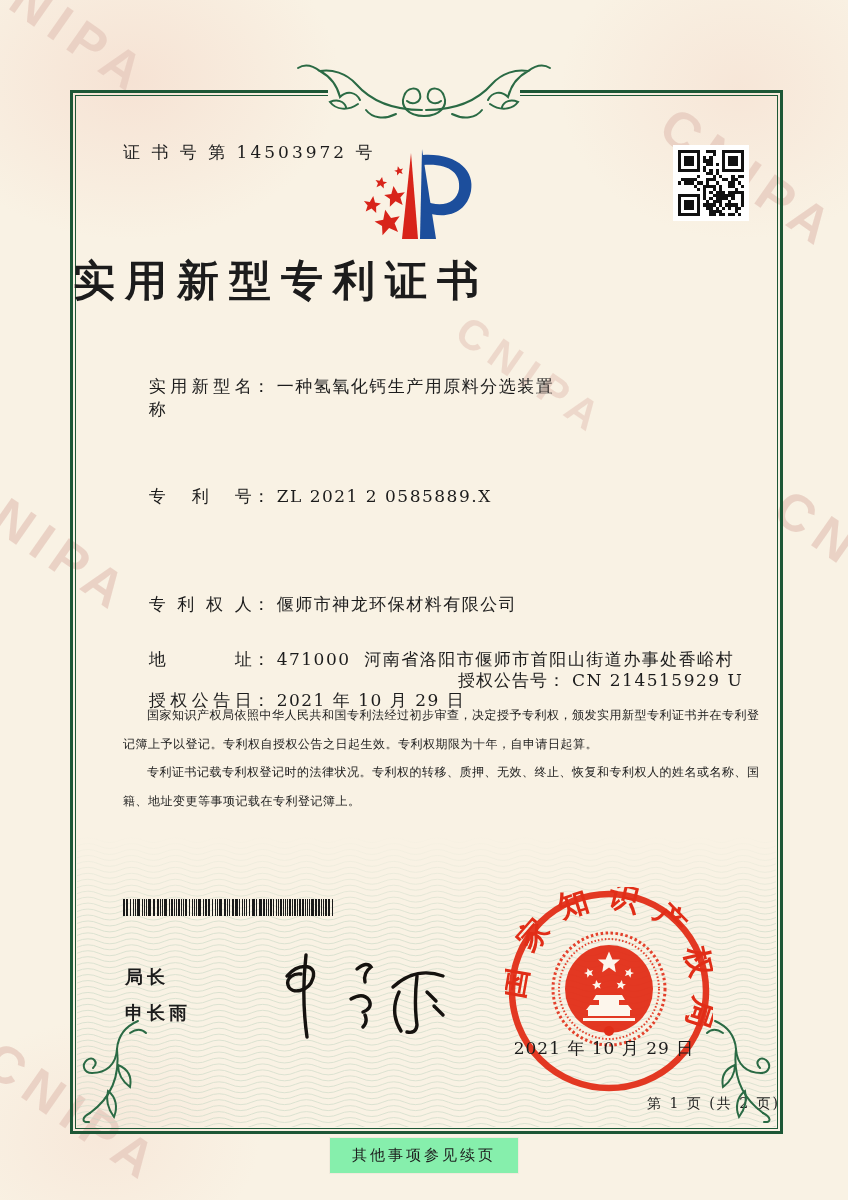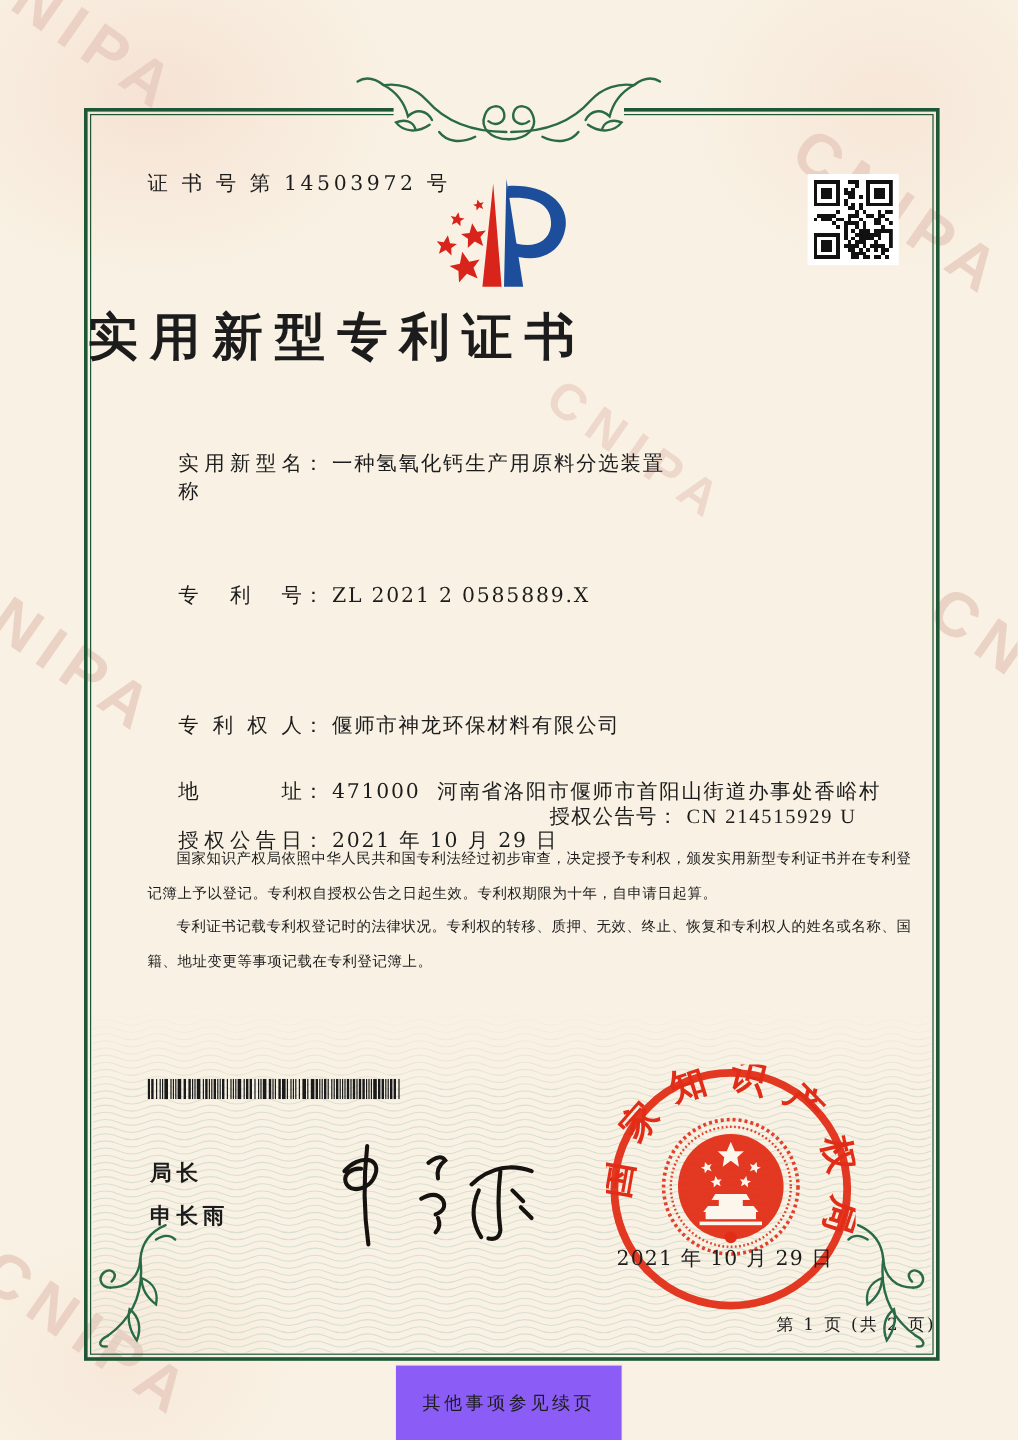--- a/index.html
+++ b/index.html
@@ -18,41 +18,41 @@
   .cert-no{left:50px;top:48px;font-size:17px;letter-spacing:3px;white-space:pre-wrap;}
   .logo{left:288px;top:50px;width:120px;height:104px;}
   .qrbox{left:600px;top:52px;width:66px;height:66px;background:#fff;padding:5px;}
   .title{left:0;right:0;top:160px;text-align:left;font-size:42px;font-weight:700;
          letter-spacing:10px;}
   .frow{left:50px;right:15px;font-size:17px;letter-spacing:1px;white-space:pre-wrap;}
   .flabel{display:inline-block;width:104px;text-align:justify;text-align-last:justify;
           vertical-align:top;}
   .colon{display:inline-block;margin-right:6px;}
   .fvalue{letter-spacing:1.5px;}
-  .grant-no{position:absolute;left:335px;top:0;white-space:pre-wrap;font-family:Liberation Serif, serif;}
+  .grant-no{position:absolute;left:335px;top:0;white-space:pre-wrap;}
   .paras{left:50px;right:15px;top:608px;font-size:12px;line-height:28.6px;}
   .paras p{margin:0;text-indent:2em;letter-spacing:0.5px;}
   .waves{left:4px;right:4px;top:742px;height:292px;overflow:hidden;z-index:0;}
   .waves svg{display:block;}
   .waves::after{content:'';position:absolute;inset:0;
       background:linear-gradient(180deg,#f9f2e4 0%,rgba(249,242,228,0) 30%);}
   .barcode{left:50px;top:806px;width:215px;height:17px;z-index:2;}
   .signer{left:52px;font-family:"Liberation Sans","DejaVu Sans",sans-serif;
           font-weight:600;font-size:18px;letter-spacing:4px;z-index:2;}
   .sig{left:186px;top:852px;width:210px;height:100px;z-index:2;}
   .seal{left:432px;top:794px;width:208px;height:208px;z-index:2;}
   .seal-date{left:427px;top:944px;width:208px;text-align:center;font-size:17px;
              letter-spacing:1px;z-index:3;white-space:pre-wrap;}
   .pagenum{left:0;right:0;top:1002px;text-align:right;font-size:14px;letter-spacing:2px;z-index:2;white-space:pre-wrap;}
   .corner{bottom:6px;width:72px;height:112px;z-index:2;}
   .corner.right{right:4px;transform:scaleX(-1);}
   .corner.left{left:4px;}
   .top-orn{position:absolute;left:294px;top:54px;width:260px;height:76px;z-index:2;}
   .cont-note{position:absolute;left:50%;transform:translateX(-50%);top:1138px;z-index:2;
-             background:#8b5cf6;padding:22px 22px;font-size:15px;letter-spacing:3px;
+             background:#86efac;padding:8px 22px;font-size:15px;letter-spacing:3px;
              box-shadow:0 0 0 1px rgba(0,0,0,0.03);white-space:nowrap;}
   svg{display:block;}
 </style>
 </head>
 <body>
 
 <div class="tint" style="left:-80px;top:-80px;width:420px;height:320px;background:radial-gradient(closest-side,rgba(243,211,196,0.5),rgba(243,211,196,0));"></div>
 <div class="tint" style="left:560px;top:-60px;width:360px;height:300px;background:radial-gradient(closest-side,rgba(243,211,196,0.38),rgba(243,211,196,0));"></div>
 <div class="tint" style="left:-60px;top:1020px;width:320px;height:240px;background:radial-gradient(closest-side,rgba(243,211,196,0.32),rgba(243,211,196,0));"></div>
 

